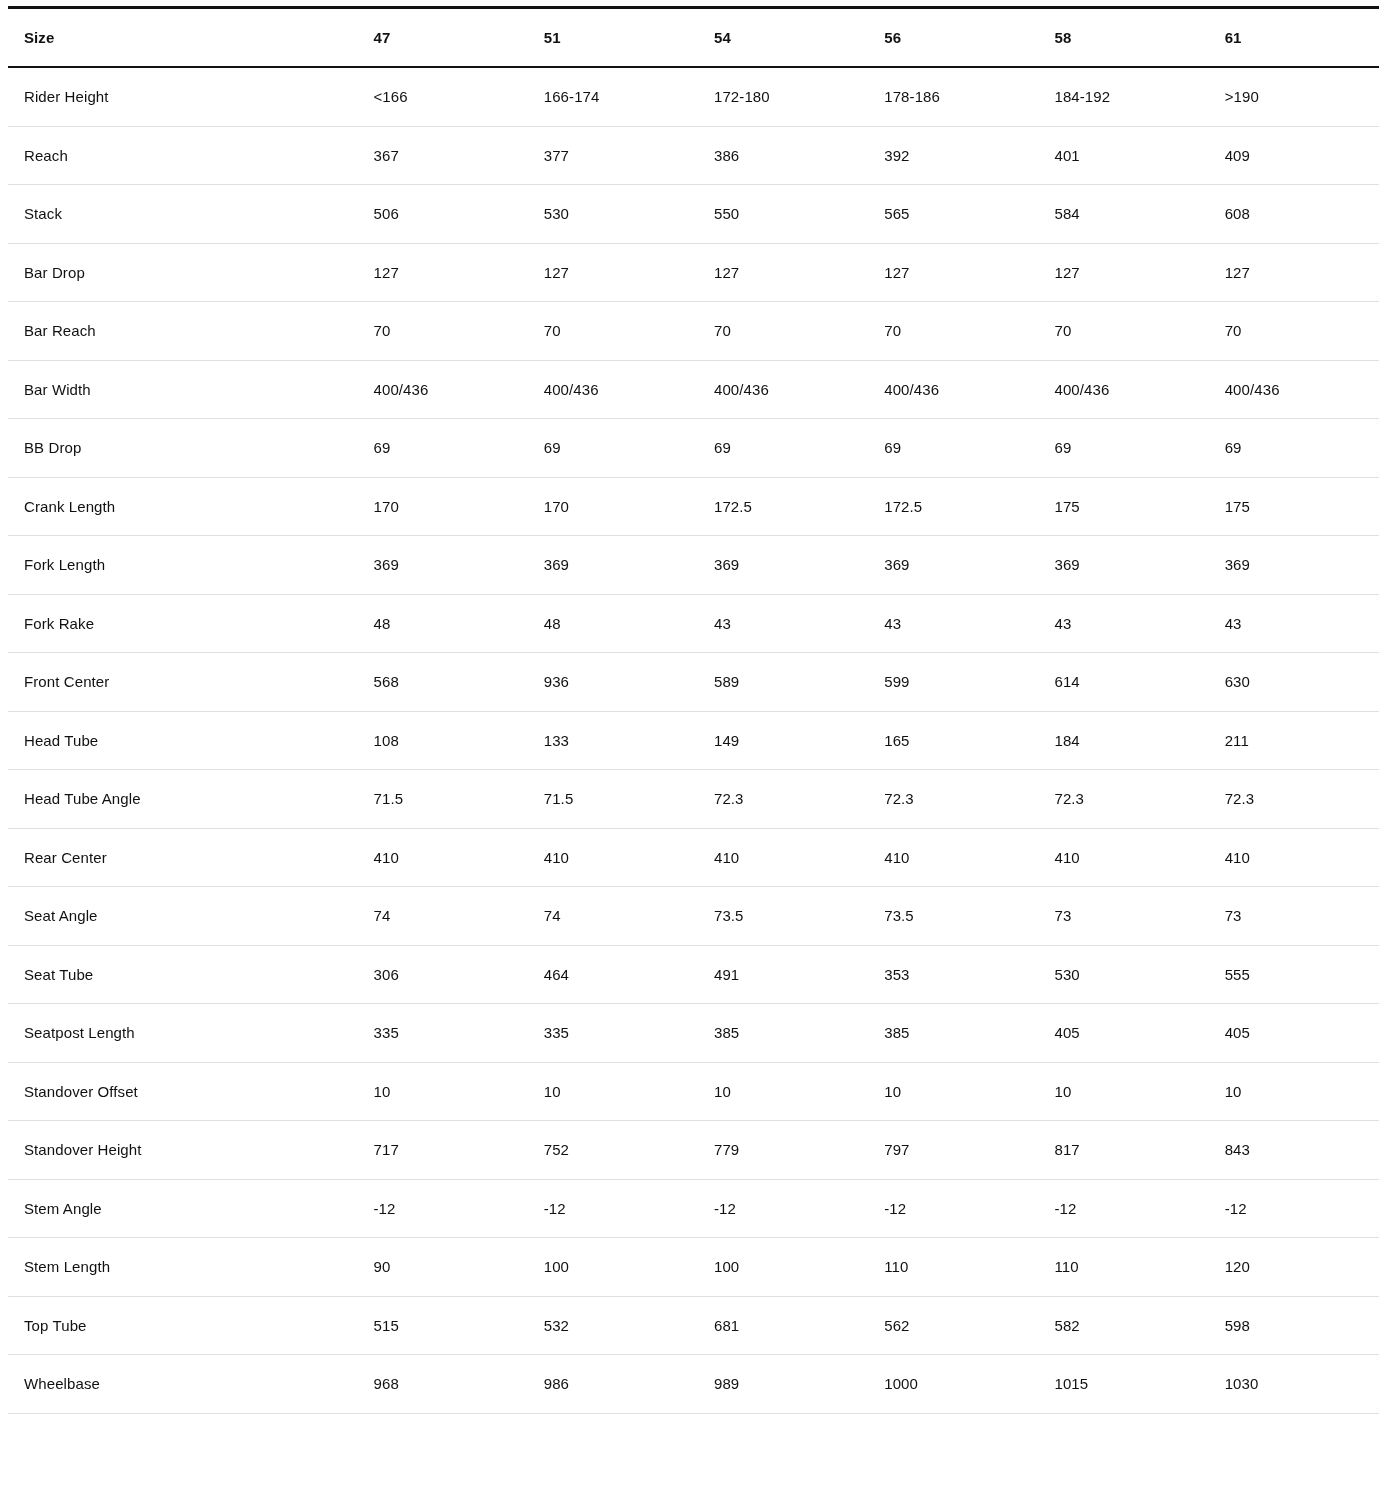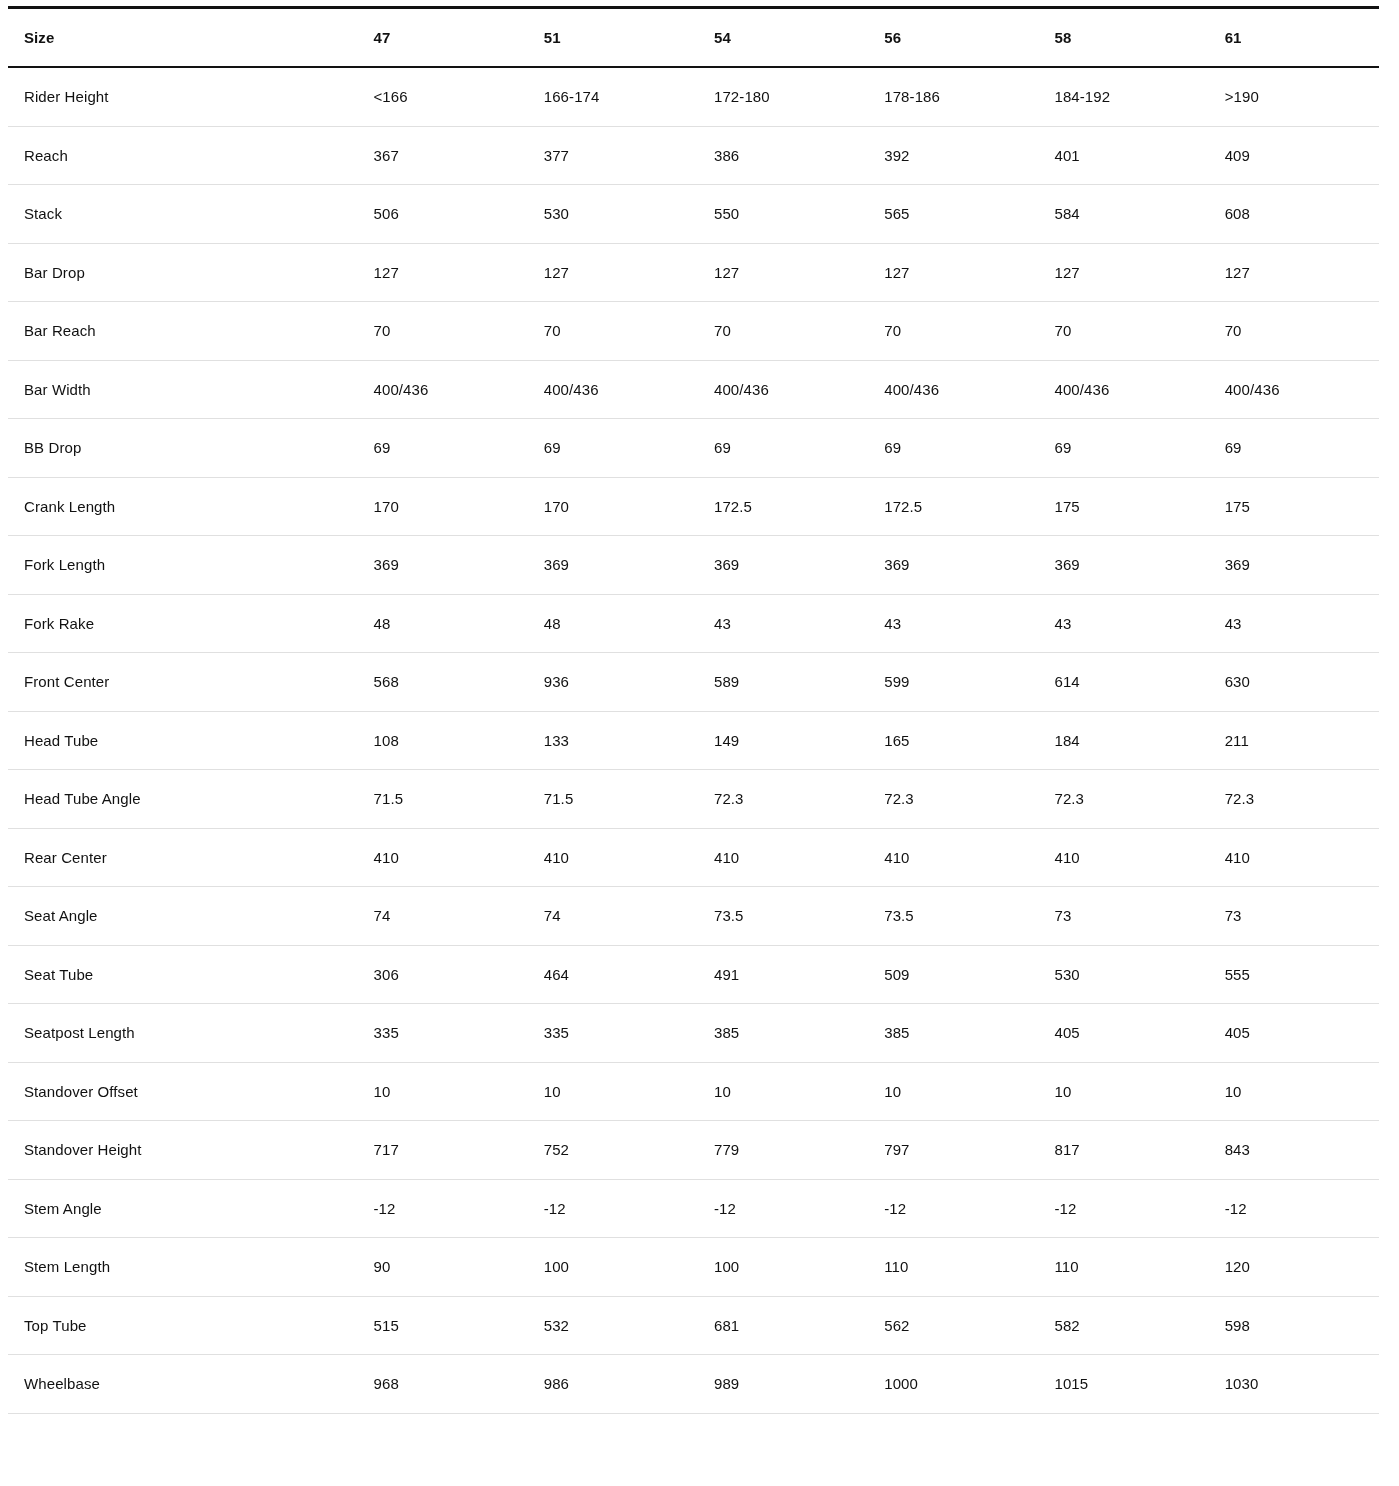--- a/index.html
+++ b/index.html
@@ -219,21 +219,21 @@
     <td>73.5</td>
     <td>73</td>
     <td>73</td>
   </tr>
 
   <tr>
     <th>Seat Tube</th>
     <td>306</td>
     <td>464</td>
     <td>491</td>
-    <td>509</td>
+    <td>353</td>
     <td>530</td>
     <td>555</td>
   </tr>
 
   <tr>
     <th>Seatpost Length</th>
     <td>335</td>
     <td>335</td>
     <td>385</td>
     <td>385</td>

